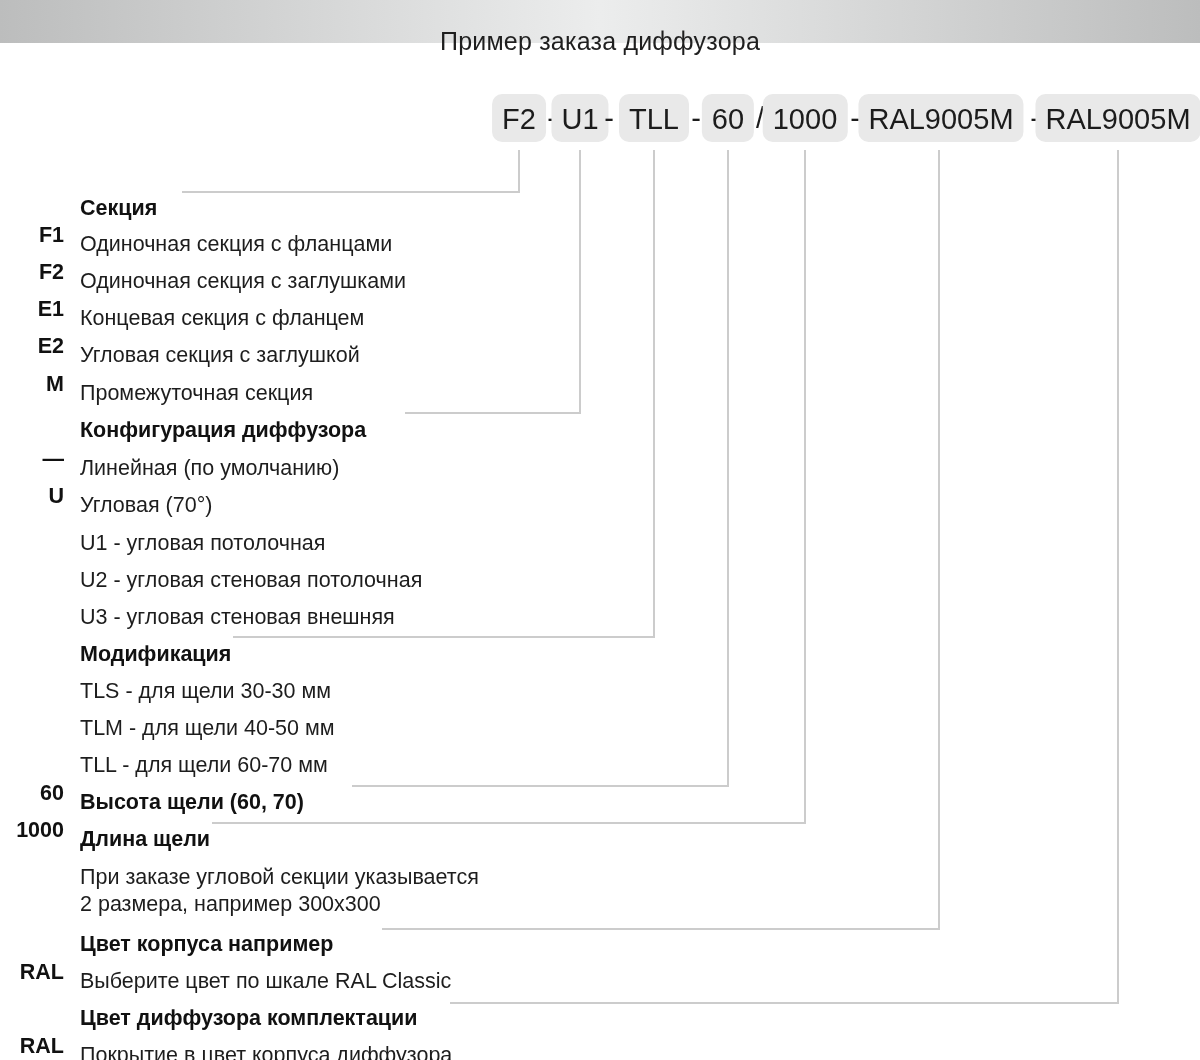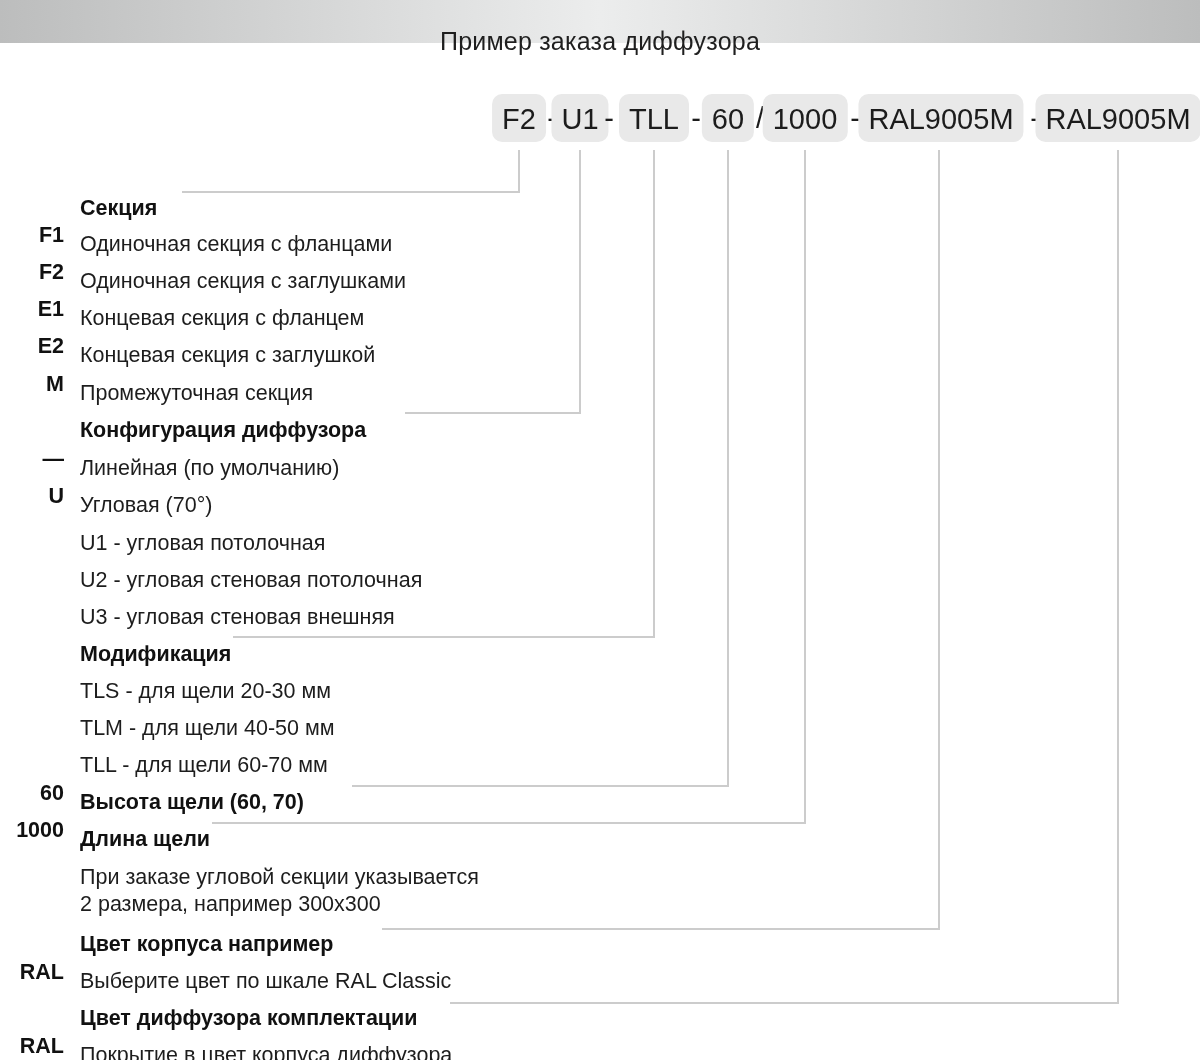--- a/index.html
+++ b/index.html
@@ -87,21 +87,21 @@
   <div class="row" style="top:252px">
     <span class="code">F2</span>
     <span class="desc">Одиночная секция с заглушками</span>
   </div>
   <div class="row" style="top:289px">
     <span class="code">E1</span>
     <span class="desc">Концевая секция с фланцем</span>
   </div>
   <div class="row" style="top:326px">
     <span class="code">E2</span>
-    <span class="desc">Концевая секция с заглушкой</span>
+    <span class="desc">Угловая секция с заглушкой</span>
   </div>
   <div class="row" style="top:364px">
     <span class="code">M</span>
     <span class="desc">Промежуточная секция</span>
   </div>
   <div class="row" style="top:401px">
     <span class="desc bold">Конфигурация диффузора</span>
   </div>
   <div class="row" style="top:439px">
     <span class="code">—</span>
@@ -117,21 +117,21 @@
   <div class="row" style="top:551px">
     <span class="desc">U2 - угловая стеновая потолочная</span>
   </div>
   <div class="row" style="top:588px">
     <span class="desc">U3 - угловая стеновая внешняя</span>
   </div>
   <div class="row" style="top:625px">
     <span class="desc bold">Модификация</span>
   </div>
   <div class="row" style="top:662px">
-    <span class="desc">TLS - для щели 20-30 мм</span>
+    <span class="desc">TLS - для щели 30-30 мм</span>
   </div>
   <div class="row" style="top:699px">
     <span class="desc">TLM - для щели 40-50 мм</span>
   </div>
   <div class="row" style="top:736px">
     <span class="desc">TLL - для щели 60-70 мм</span>
   </div>
   <div class="row" style="top:773px">
     <span class="code">60</span>
     <span class="desc bold">Высота щели (60, 70)</span>

